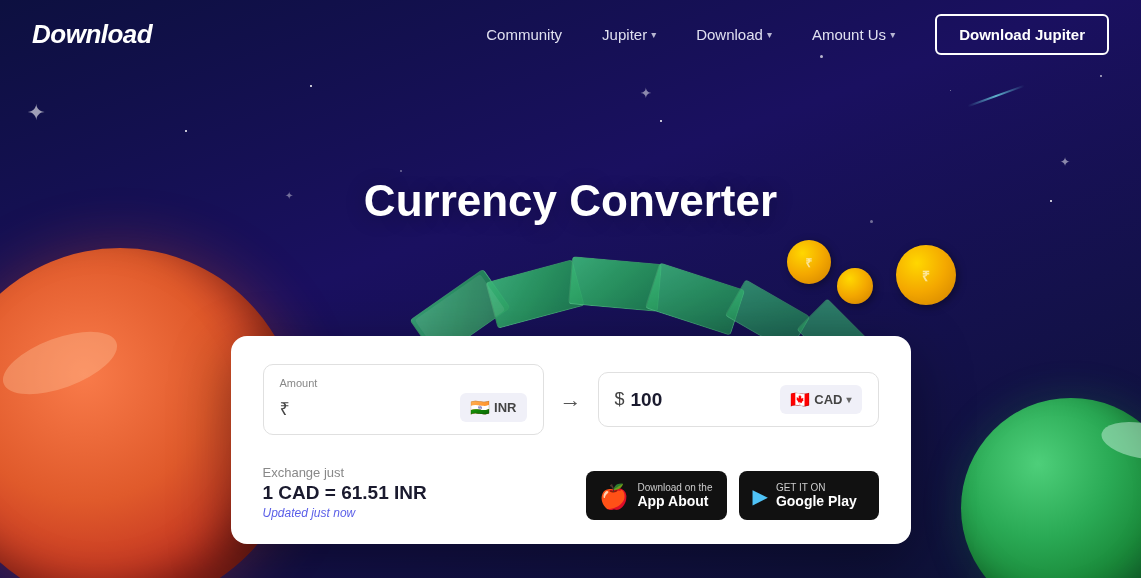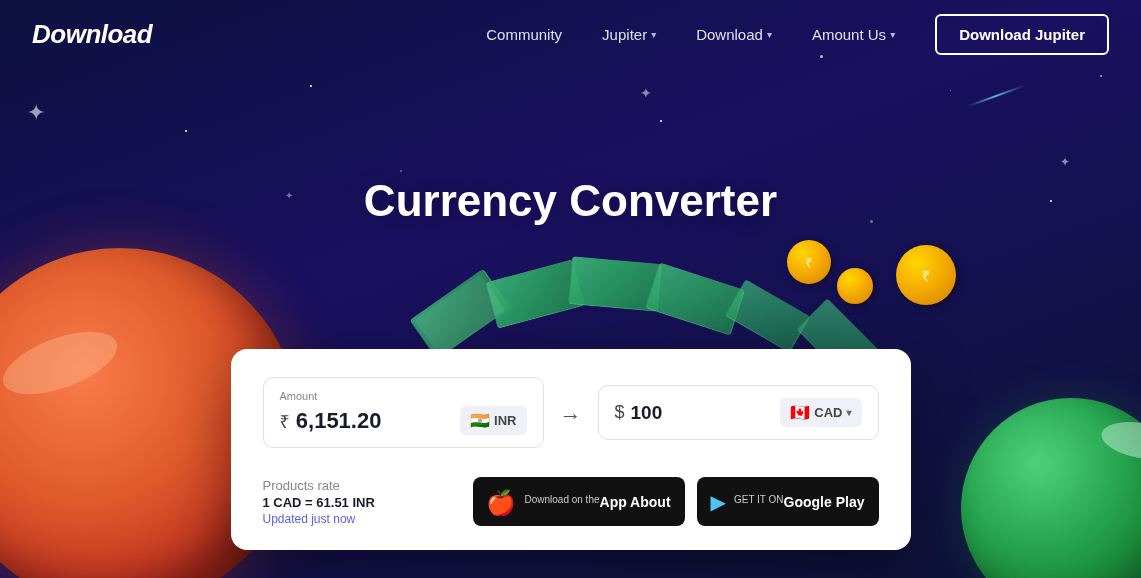--- a/index.html
+++ b/index.html
@@ -89,21 +89,21 @@
     
     .hero-title {
       position: absolute; top: 140px; left: 50%; transform: translateX(-50%);
       font-size: 44px; font-weight: 800; color: #fff; white-space: nowrap;
       text-shadow: 0 2px 20px rgba(0,0,0,0.3);
       margin-top: 36px;
     }
 
     
     .converter-card {
-      position: absolute; bottom: 28px; left: 50%; transform: translateX(-50%);
+      position: absolute; bottom: 34px; left: 50%; transform: translateX(-50%);
       width: 680px; background: #fff; border-radius: 16px;
       padding: 28px 32px 24px; box-shadow: 0 20px 60px rgba(0,0,0,0.4);
     }
     .converter-row {
       display: flex; align-items: center; gap: 16px;
     }
     .converter-field {
       flex: 1; border: 1.5px solid #e0e0e0; border-radius: 10px; padding: 12px 16px;
       position: relative;
     }
@@ -133,33 +133,33 @@
       font-size: 13px; font-weight: 600; color: #444; cursor: pointer;
     }
     .caret-down { font-size: 10px; color: #666; }
 
     .arrow-icon {
       font-size: 22px; color: #555; flex-shrink: 0;
     }
 
     .exchange-info { margin-top: 16px; }
     .exchange-rate-label { font-size: 13px; color: #888; margin-bottom: 2px; }
-    .exchange-rate-value { font-size: 13px; font-weight: 700; color: #1a1a2e; }
-    .updated-text { font-size: 12px; color: #5b5fe8; margin-top: 2px; }
+    .exchange-rate-value { font-size: 19px; font-weight: 700; color: #1a1a2e; }
+    .updated-text { font-size: 12px; color: #5b5fe8; margin-top: 2px; font-style: italic; }
 
     .store-badges {
       display: flex; gap: 12px; margin-top: 16px; justify-content: flex-end;
     }
     .store-badge {
       display: flex; align-items: center; gap: 8px;
       background: #111; border-radius: 8px; padding: 8px 14px;
       color: #fff; cursor: pointer; min-width: 140px;
     }
     .store-badge-icon { font-size: 24px; }
-    .store-badge-text { display: flex; flex-direction: row; }
+    .store-badge-text { display: flex; flex-direction: column; }
     .store-badge-sub { font-size: 10px; color: #ccc; }
     .store-badge-name { font-size: 14px; font-weight: 700; }
 
     
     .sparkle {
       position: absolute; color: #fff; font-size: 18px; opacity: 0.6;
     }
   </style>
 </head>
 <body>
@@ -228,21 +228,20 @@
 
   <h1 class="hero-title">Currency Converter</h1>
 
   <div class="converter-card">
     <div class="converter-row">
 
       <div class="converter-field">
         <div class="field-label">Amount</div>
         <div class="field-row">
           <span class="field-currency-symbol">₹</span>
-          <input type="text" class="field-value" style="border: none; outline: none; background: transparent; font-size: 22px; font-weight: 700; color: rgb(26, 26, 46); width: 120px;" value="6,151.20">
           <div class="currency-badge">
             <span class="flag">🇮🇳</span>
             <span>INR</span>
           </div>
         </div>
       </div>
 
       <div class="arrow-icon">→</div>
 
       <div class="converter-field">
@@ -254,21 +253,21 @@
             <span>CAD</span>
             <span class="caret-down">▾</span>
           </div>
         </div>
       </div>
     </div>
 
     <div style="display:flex;align-items:flex-end;justify-content:space-between;margin-top:14px;">
 
       <div class="exchange-info">
-        <div class="exchange-rate-label">Products rate</div>
+        <div class="exchange-rate-label">Exchange just</div>
         <div class="exchange-rate-value">1 CAD = 61.51 INR</div>
         <div class="updated-text">Updated just now</div>
       </div>
 
       <div class="store-badges" style="margin-top:0;">
         <div class="store-badge">
           <span class="store-badge-icon" style="font-family: Apple, system-ui, sans-serif;">🍎</span>
           <div class="store-badge-text">
             <span class="store-badge-sub">Download on the</span>
             <span class="store-badge-name">App About</span>

